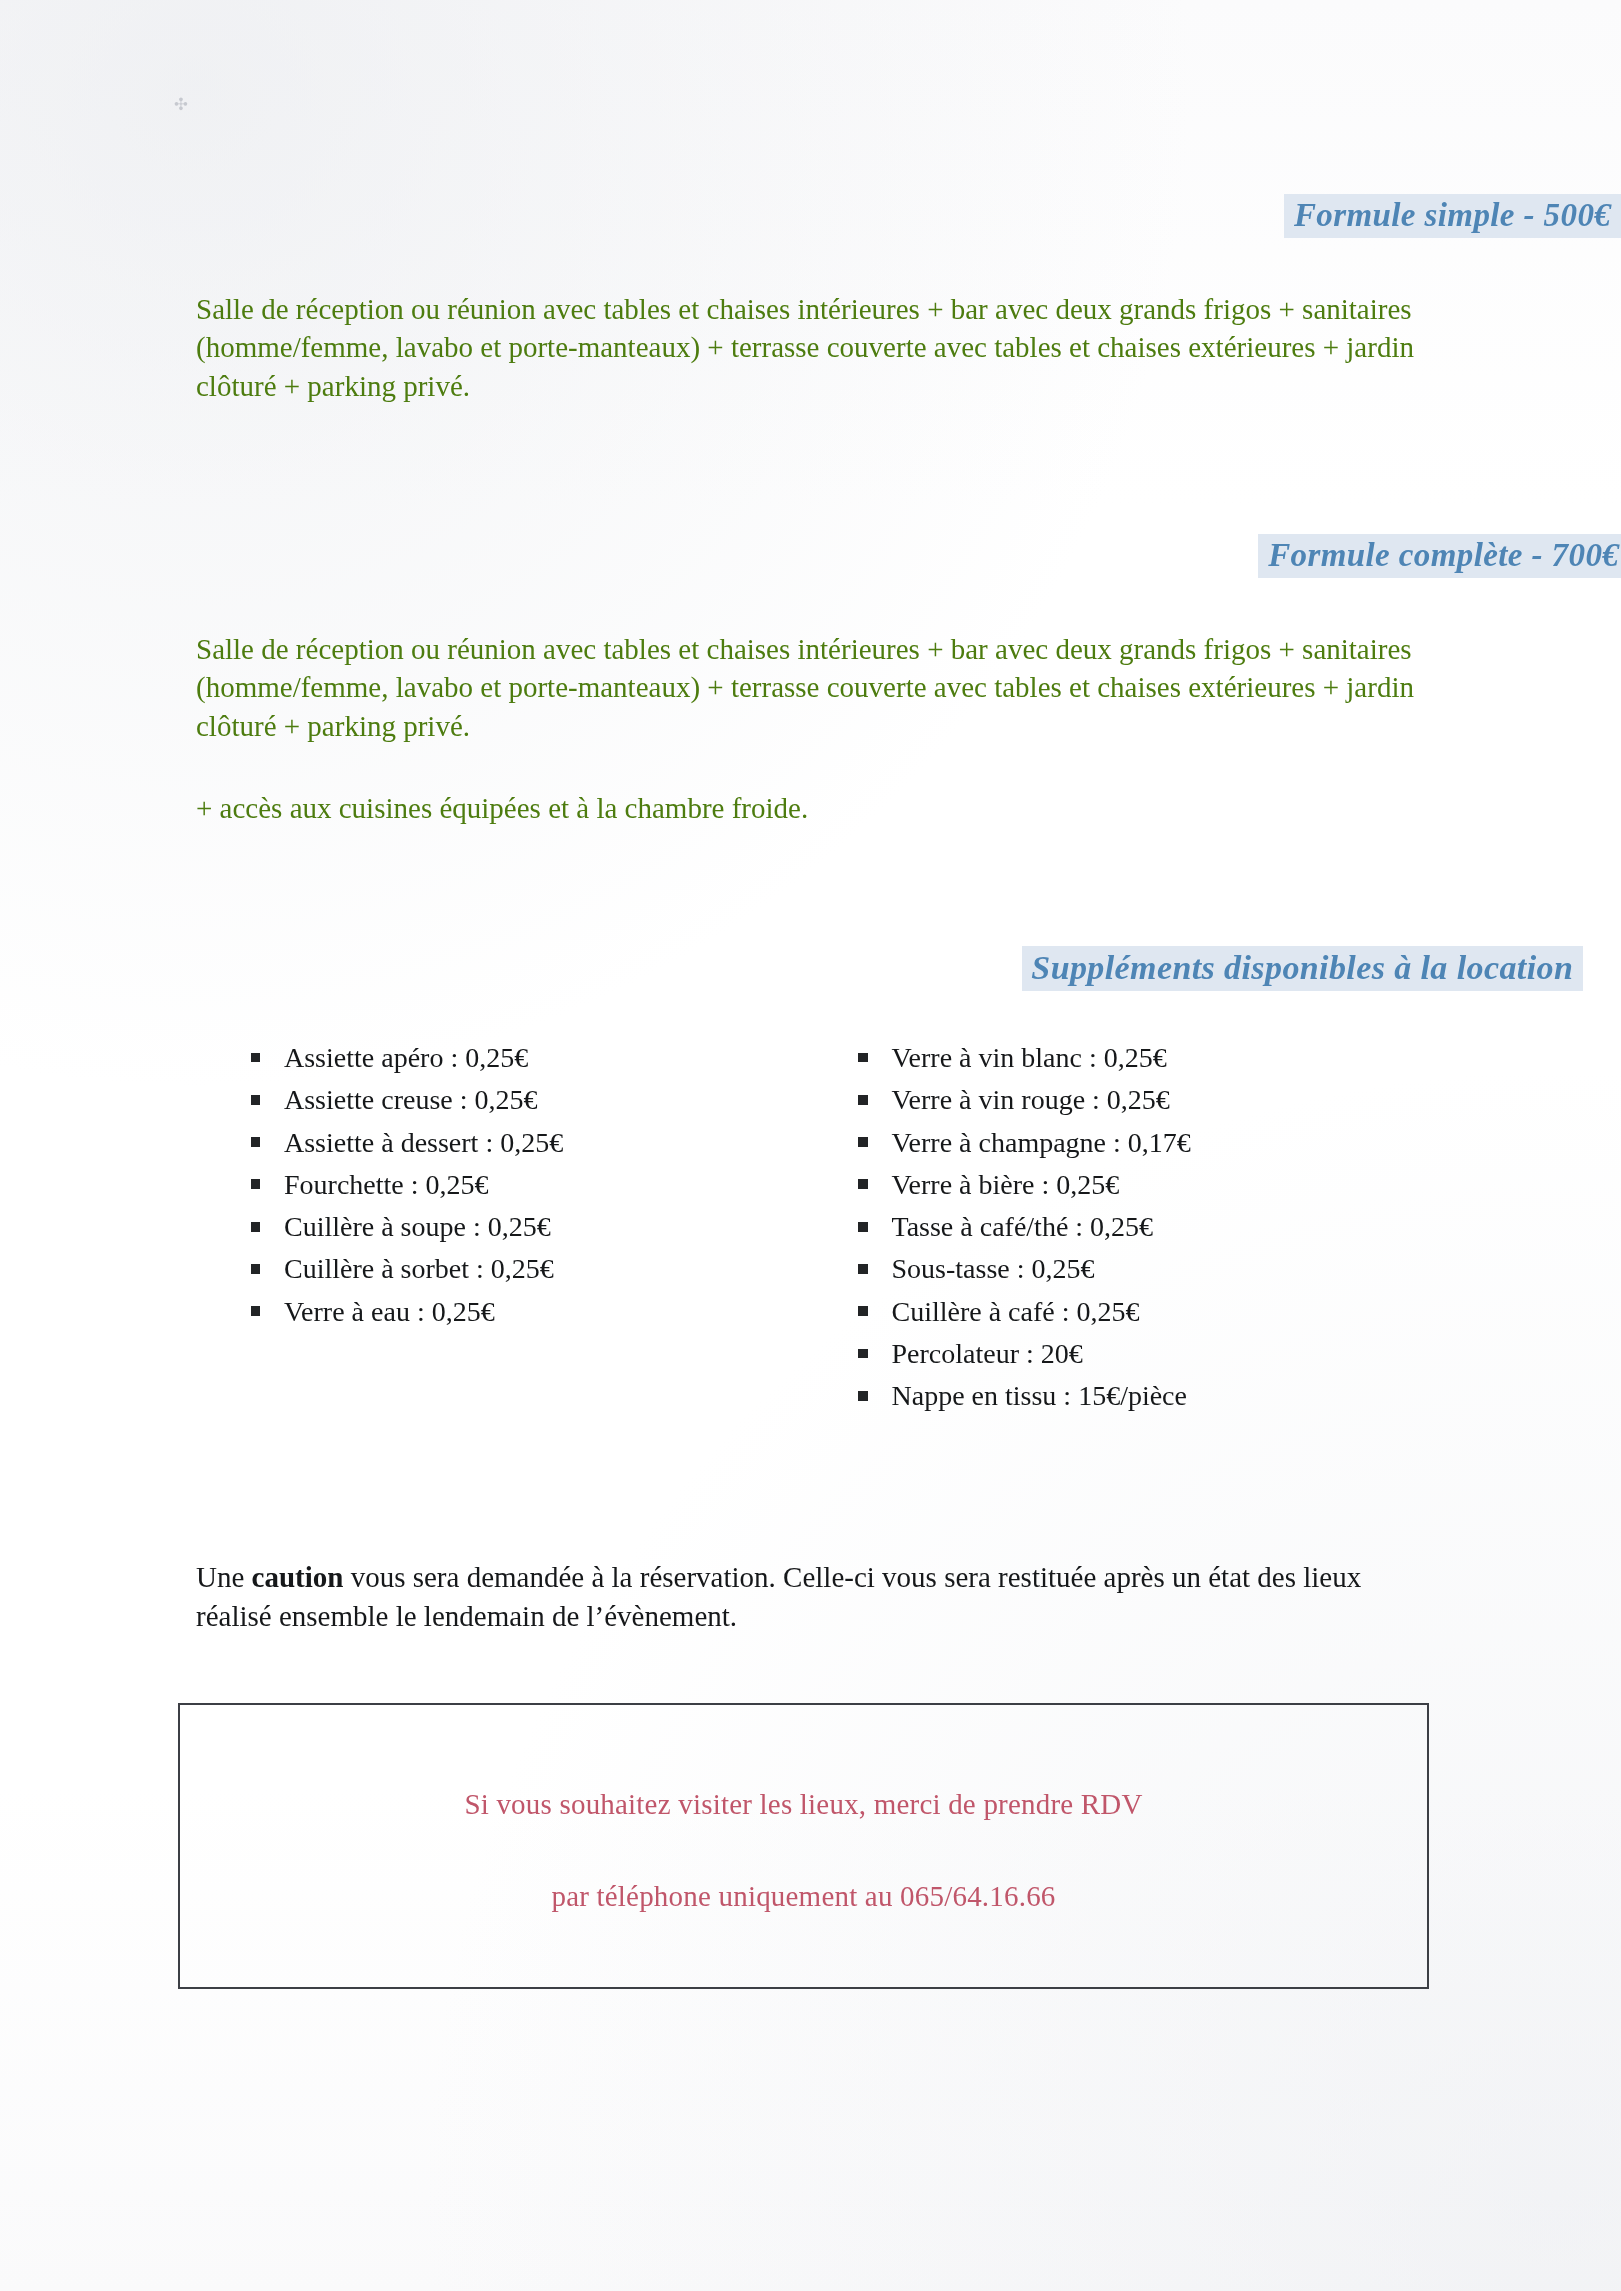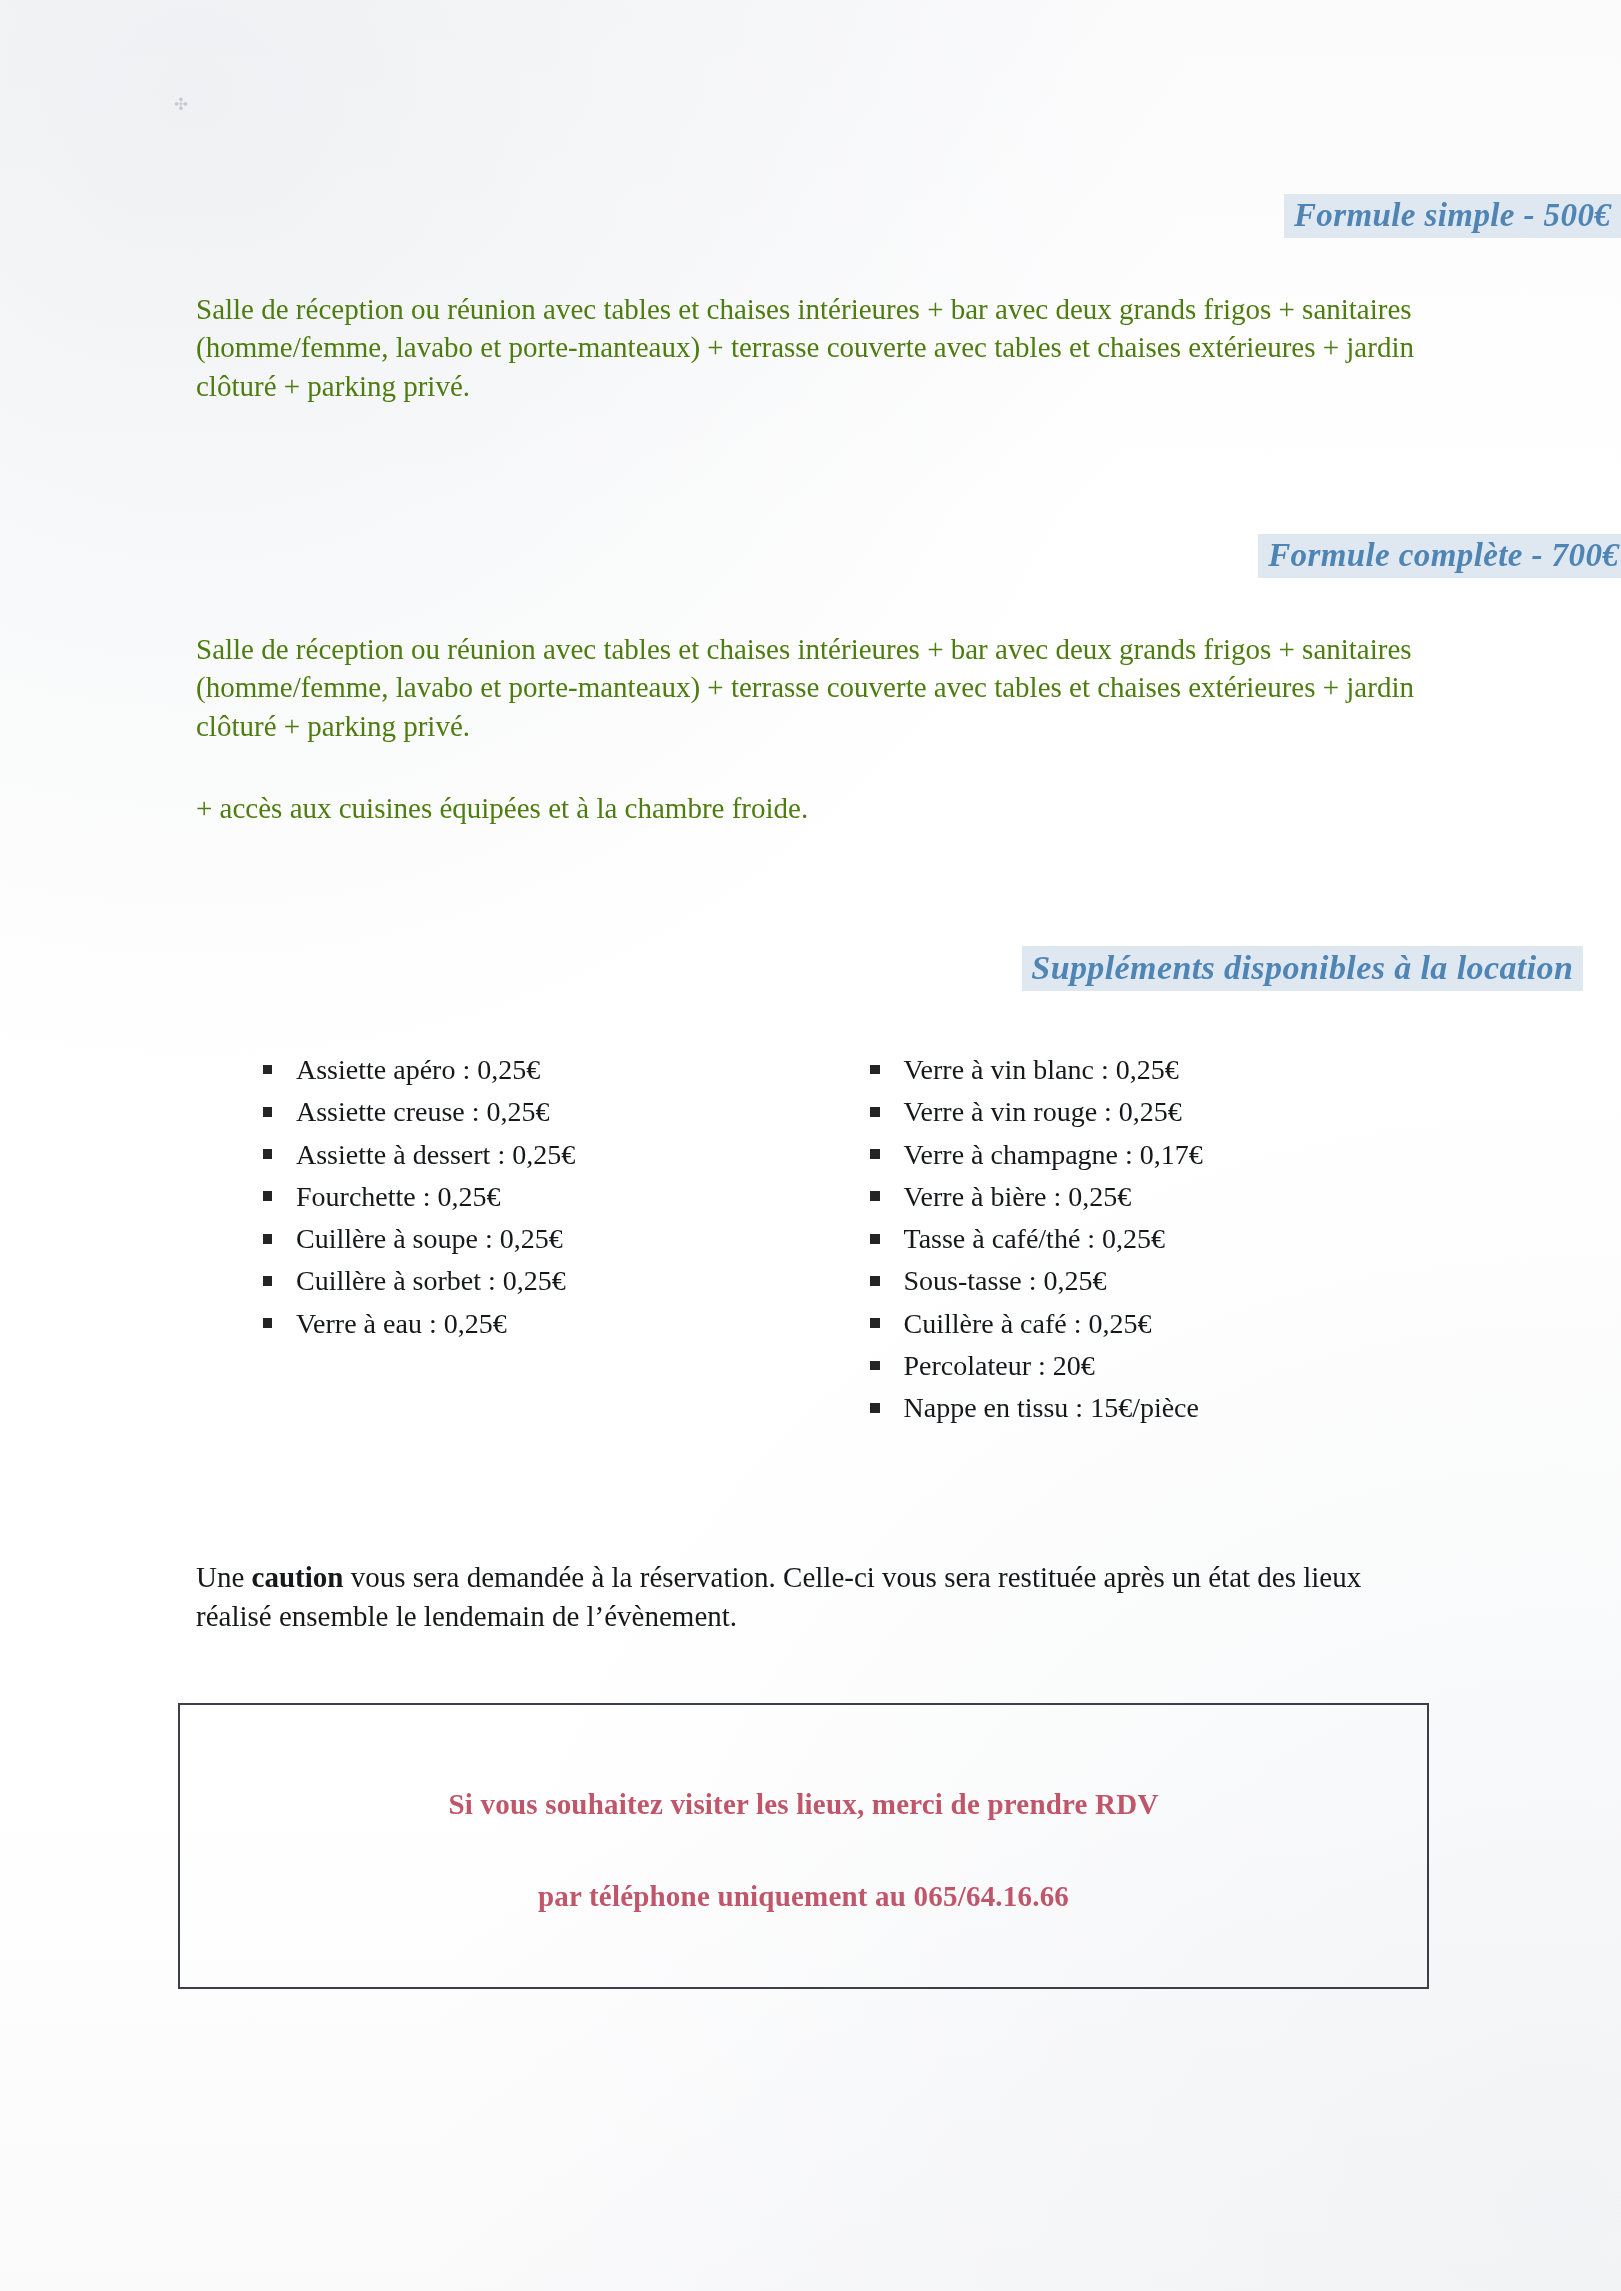--- a/index.html
+++ b/index.html
@@ -81,21 +81,21 @@
     position: absolute;
     left: 227px;
     top: 1039px;
     width: 1215px;
     display: flex;
     gap: 0px;
   }
   .supp-col { width: 608px; }
   ul.supp {
     list-style: none;
-    margin: 12px;
+    margin: 0;
     padding: 0;
   }
   ul.supp li {
     font-size: 28px;
     line-height: 1.335;
     color: #16181a;
     position: relative;
     padding-left: 57px;
     margin-bottom: 4.9px;
     white-space: nowrap;
@@ -128,21 +128,21 @@
     width: 1251px;
     height: 286px;
     border: 2px solid #3c3f45;
     box-sizing: border-box;
   }
   .notice-line {
     position: absolute;
     width: 100%;
     text-align: center;
     color: #c0566a;
-    font-weight: bold;
+    font-weight: normal;
     font-size: 29px;
     font-family: "Liberation Serif", serif;
     letter-spacing: 0.2px;
   }
   .notice-line.l1 { top: 83px; }
   .notice-line.l2 { top: 175px; }
 </style>
 </head>
 <body>
 

